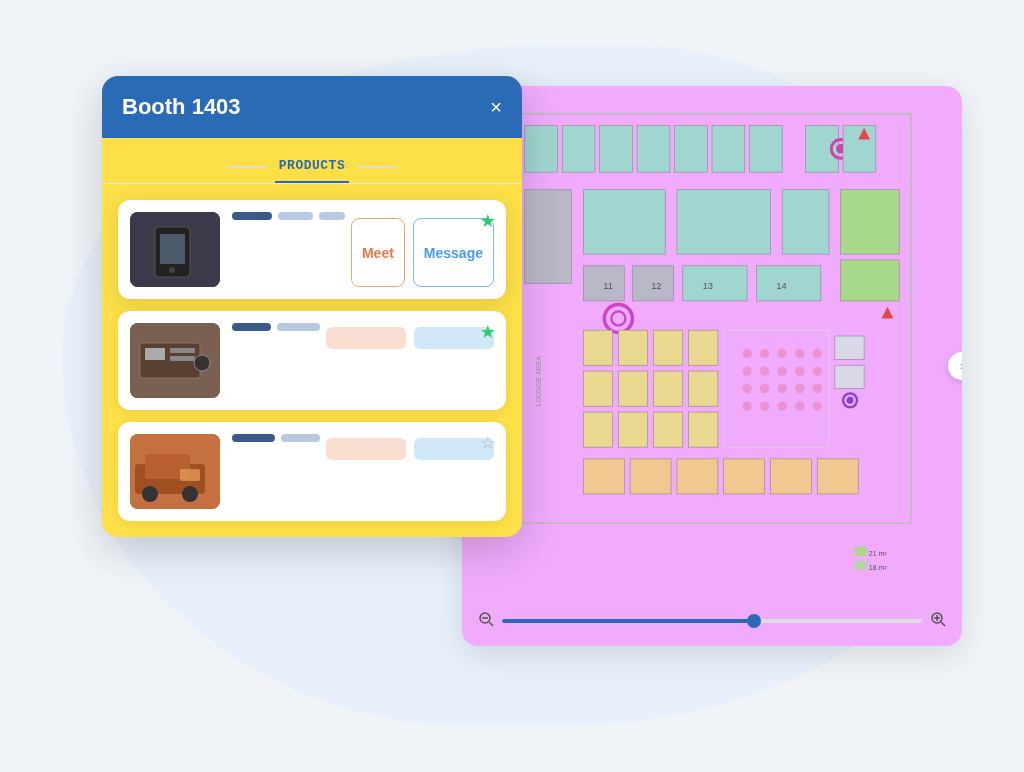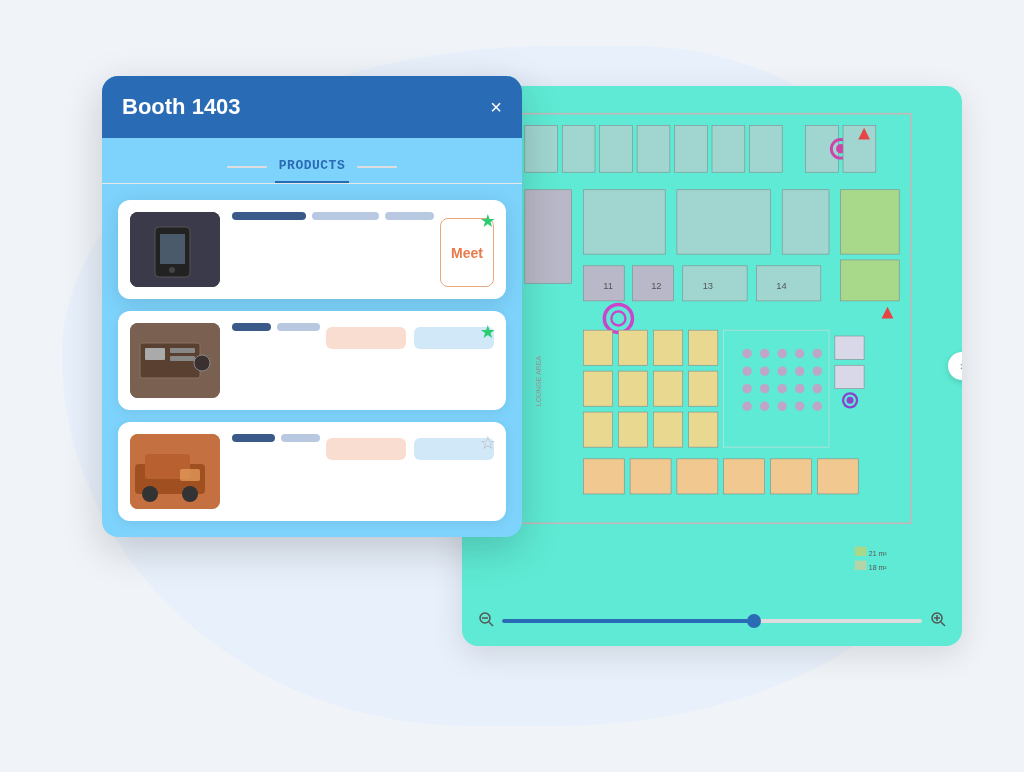--- a/index.html
+++ b/index.html
@@ -31,21 +31,21 @@
       z-index: 0;
     }
 
     
     .floor-map-card {
       position: absolute;
       right: 0;
       top: 40px;
       width: 500px;
       height: 560px;
-      background: #5eead4;
+      background: #f0abfc;
       border-radius: 16px;
       box-shadow: 0 8px 32px rgba(0,0,0,0.12);
       z-index: 1;
       overflow: hidden;
     }
 
     .floor-map-inner {
       width: 100%;
       height: 100%;
       position: relative;
@@ -124,21 +124,21 @@
       color: #888;
       font-size: 12px;
     }
 
     
     .booth-card {
       position: absolute;
       left: 40px;
       top: 30px;
       width: 420px;
-      background: #7dd3fc;
+      background: #fde047;
       border-radius: 16px;
       box-shadow: 0 12px 40px rgba(0,0,0,0.18);
       z-index: 5;
       overflow: hidden;
     }
 
     .booth-header {
       background: #2a6bb5;
       padding: 18px 20px;
       display: flex;
@@ -453,20 +453,21 @@
             <rect x="30" y="22" width="25" height="30" fill="#4a5a6a"></rect>
             <circle cx="42" cy="58" r="3" fill="#444"></circle>
           </svg>
         </div>
         <div class="product-info">
           <div class="product-line long pl-dark"></div>
           <div class="product-line medium pl-light"></div>
           <div class="product-line short pl-light"></div>
           <div class="product-actions">
             <button class="btn-meet">Meet</button>
+            <button class="btn-message">Message</button>
           </div>
         </div>
         <span class="star-icon star-filled">★</span>
       </div>
 
       <div class="product-card">
         <div class="product-img img-equipment">
           <svg width="90" height="75" viewBox="0 0 90 75">
             <rect width="90" height="75" fill="#7a6050"></rect>
             <rect x="10" y="20" width="60" height="35" rx="2" fill="#5a4030" stroke="#8a7060" stroke-width="1"></rect>

